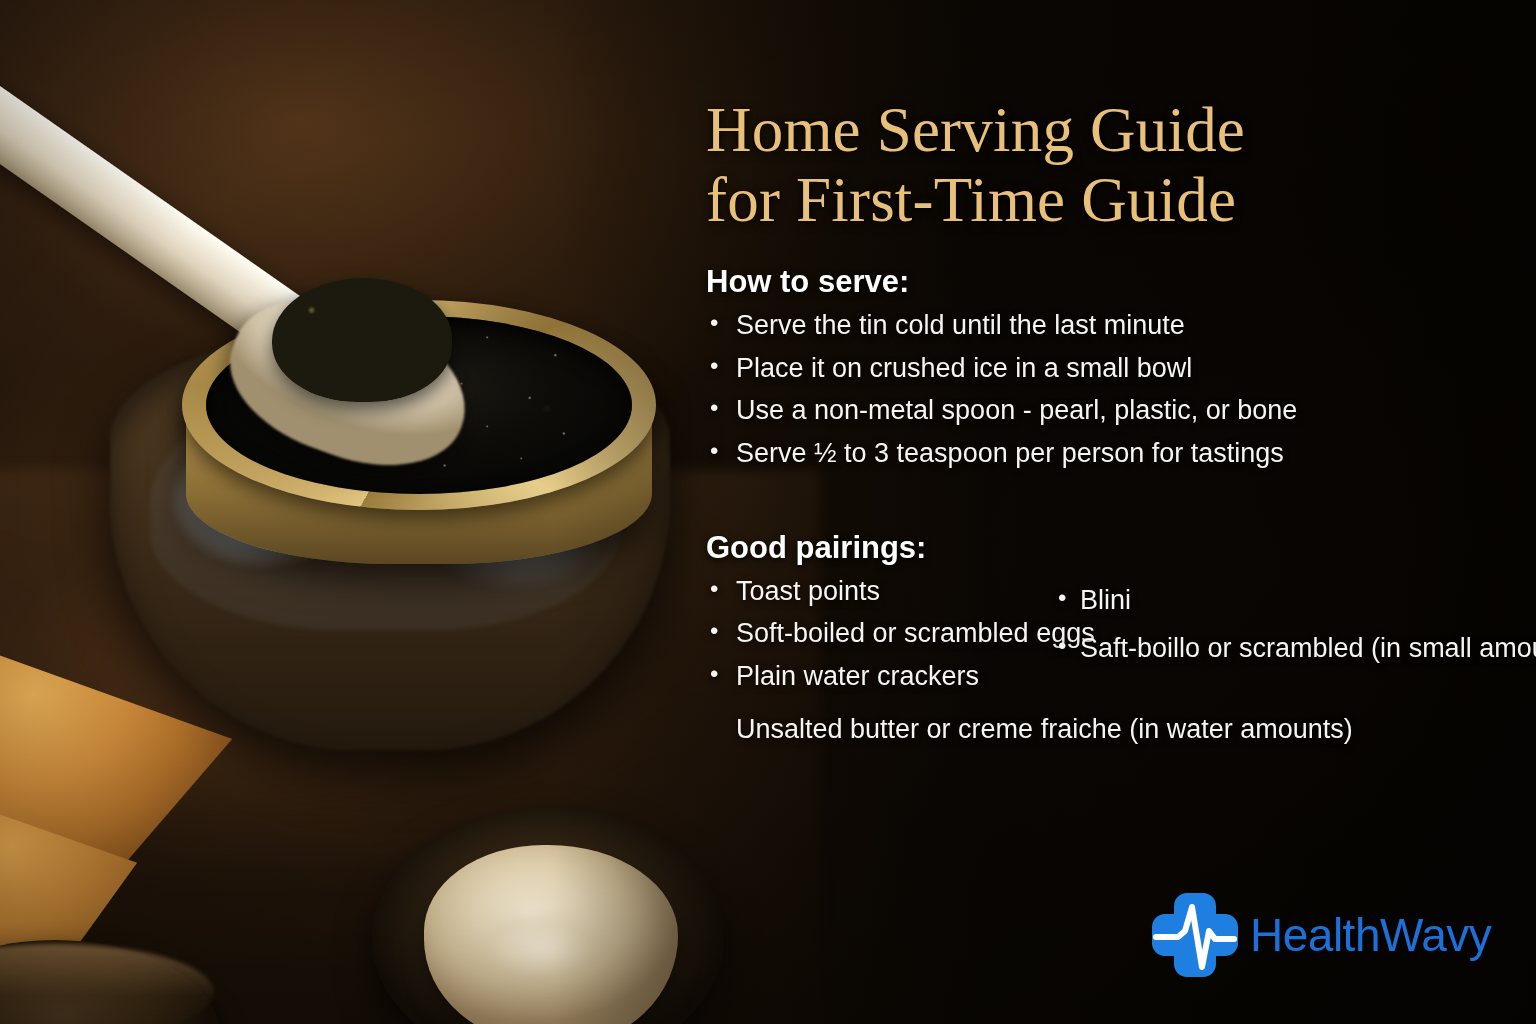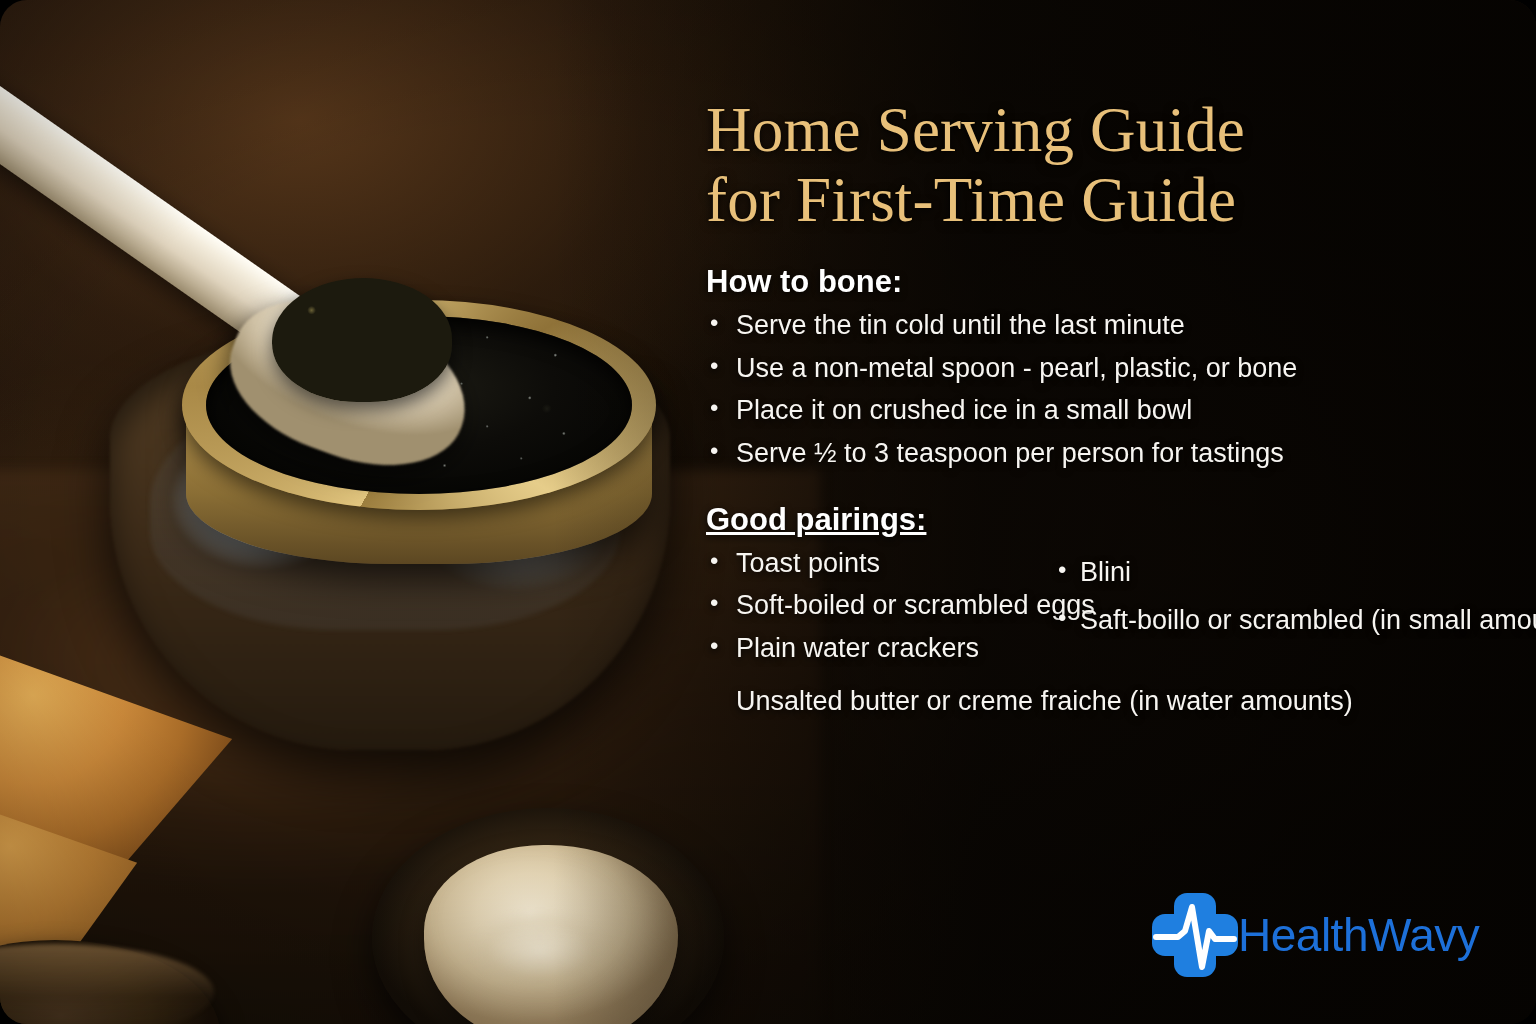--- a/index.html
+++ b/index.html
@@ -8,21 +8,20 @@
   #poster{
     position:relative;
     width:1536px; height:1024px;
     overflow:hidden;
     font-family:"Liberation Sans", sans-serif;
     background:
       radial-gradient(ellipse 760px 520px at 300px 120px, rgba(92,58,28,0.85) 0%, rgba(52,32,16,0.55) 45%, rgba(0,0,0,0) 72%),
       radial-gradient(ellipse 640px 560px at 120px 640px, rgba(74,46,22,0.7) 0%, rgba(36,22,11,0.4) 50%, rgba(0,0,0,0) 75%),
       radial-gradient(ellipse 900px 700px at 1180px 560px, rgba(46,29,14,0.75) 0%, rgba(22,14,7,0.5) 48%, rgba(0,0,0,0) 78%),
       linear-gradient(140deg, #2a1b0f 0%, #241709 28%, #180f06 58%, #0c0803 100%);
-    border-radius: 27px;
   }
 
   
   .photo{ position:absolute; inset:0; }
 
   .tabletop{
     position:absolute; left:-40px; top:470px; width:860px; height:600px;
     background:
       radial-gradient(ellipse 540px 260px at 300px 210px, rgba(108,70,34,0.5) 0%, rgba(58,36,17,0.3) 55%, rgba(0,0,0,0) 80%),
       linear-gradient(180deg, rgba(62,40,20,0.85) 0%, rgba(40,25,12,0.9) 40%, rgba(20,13,6,0.95) 100%);
@@ -207,21 +206,21 @@
     letter-spacing:0.2px;
     text-shadow:0 2px 10px rgba(0,0,0,0.85), 0 0 2px rgba(0,0,0,0.6);
   }
   .title .l2{ display:block; }
 
   .section-head{
     font-size:31px; font-weight:700; color:#ffffff;
     margin-top:28px; margin-bottom:6px;
     text-shadow:0 2px 7px rgba(0,0,0,0.9);
   }
-  .section-head.pairings{ margin-top:28px;text-decoration:underline; }
+  .section-head.pairings{ margin-top:56px; }
 
   ul.blist{ list-style:none; }
   ul.blist li{
     position:relative;
     font-size:27px; line-height:1.47; color:#f7f5f1;
     padding-left:30px; margin-bottom:3px;
     text-shadow:0 2px 7px rgba(0,0,0,0.9);
     white-space:nowrap;
   }
   ul.blist li::before{
@@ -238,21 +237,21 @@
   .tail{
     font-size:27px; line-height:1.45; color:#f7f5f1;
     padding-left:30px; margin-top:10px;
     text-shadow:0 2px 7px rgba(0,0,0,0.9);
     white-space:nowrap;
   }
 
   
   .logo{
     position:absolute; left:1152px; top:893px;
-    display:flex; align-items:center; 
+    display:flex; align-items:center; gap:12px;
   }
   .logo-mark{ position:relative; width:86px; height:84px; }
   .logo-mark .cross-v,
   .logo-mark .cross-h{
     position:absolute; background:#1f7fe0; border-radius:13px;
   }
   .logo-mark .cross-v{ left:22px; top:0; width:42px; height:84px; }
   .logo-mark .cross-h{ left:0; top:21px; width:86px; height:42px; }
   .logo-mark svg{ position:absolute; left:0; top:0; }
   .logo-text{
@@ -294,25 +293,25 @@
 
   <div class="vignette"></div>
 
   <div class="content">
 
     <h1 class="title">
       <span>Home Serving Guide</span>
       <span class="l2">for First-Time Guide</span>
     </h1>
 
-    <h2 class="section-head">How to bone:</h2>
+    <h2 class="section-head">How to serve:</h2>
     <ul class="blist">
       <li>Serve the tin cold until the last minute</li>
+      <li>Place it on crushed ice in a small bowl</li>
       <li>Use a non-metal spoon - pearl, plastic, or bone</li>
-      <li>Place it on crushed ice in a small bowl</li>
       <li>Serve ½ to 3 teaspoon per person for tastings</li>
     </ul>
 
     <h2 class="section-head pairings">Good pairings:</h2>
     <div class="cols">
       <ul class="blist col-a">
         <li>Toast points</li>
         <li>Soft-boiled or scrambled eggs</li>
         <li>Plain water crackers</li>
       </ul>

